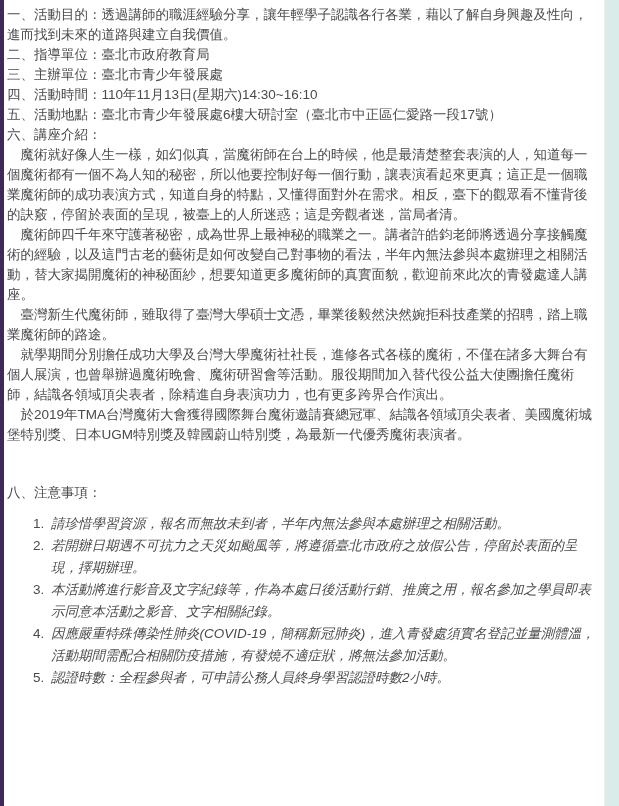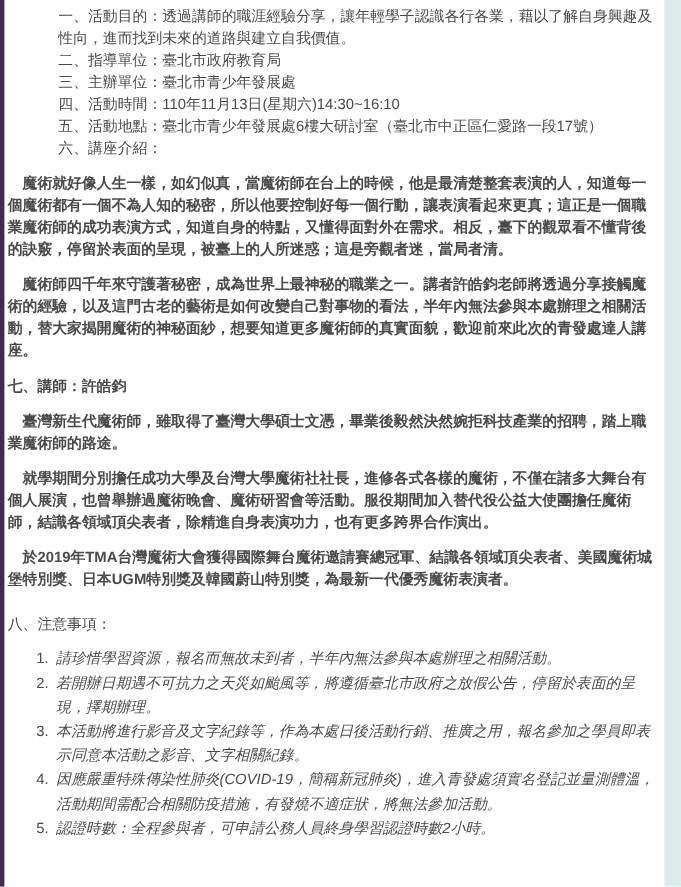--- a/index.html
+++ b/index.html
@@ -38,30 +38,28 @@
     letter-spacing: 0;
   }
   p { margin: 0; }
   .indent { text-indent: 1em; }
   .intro {
     line-height: 24px;
     margin-bottom: 13px;
   }
   .line {
     line-height: 20px;
-    margin-left: 46px;
   }
   .para {
     line-height: 20px;
-    margin-top: 12px;
-    font-weight: bold;
+    margin-top: 0;
   }
   .notes-heading {
     line-height: 20px;
-    margin-top: 21px;
+    margin-top: 38px;
   }
   .notes {
     margin-top: 10px;
     padding-left: 26px;
   }
   .note-row {
     display: flex;
     line-height: 22px;
   }
   .note-num {
@@ -84,21 +82,20 @@
   <p class="line">一、活動目的：透過講師的職涯經驗分享，讓年輕學子認識各行各業，藉以了解自身興趣及性向，進而找到未來的道路與建立自我價值。</p>
   <p class="line">二、指導單位：臺北市政府教育局</p>
   <p class="line">三、主辦單位：臺北市青少年發展處</p>
   <p class="line">四、活動時間：110年11月13日(星期六)14:30~16:10</p>
   <p class="line">五、活動地點：臺北市青少年發展處6樓大研討室（臺北市中正區仁愛路一段17號）</p>
   <p class="line">六、講座介紹：</p>
 
   <p class="para indent">魔術就好像人生一樣，如幻似真，當魔術師在台上的時候，他是最清楚整套表演的人，知道每一個魔術都有一個不為人知的秘密，所以他要控制好每一個行動，讓表演看起來更真；這正是一個職業魔術師的成功表演方式，知道自身的特點，又懂得面對外在需求。相反，臺下的觀眾看不懂背後的訣竅，停留於表面的呈現，被臺上的人所迷惑；這是旁觀者迷，當局者清。</p>
   <p class="para indent">魔術師四千年來守護著秘密，成為世界上最神秘的職業之一。講者許皓鈞老師將透過分享接觸魔術的經驗，以及這門古老的藝術是如何改變自己對事物的看法，半年內無法參與本處辦理之相關活動，替大家揭開魔術的神秘面紗，想要知道更多魔術師的真實面貌，歡迎前來此次的青發處達人講座。</p>
 
-  <p class="para">七、講師：許皓鈞</p>
   <p class="para indent">臺灣新生代魔術師，雖取得了臺灣大學碩士文憑，畢業後毅然決然婉拒科技產業的招聘，踏上職業魔術師的路途。</p>
   <p class="para indent">就學期間分別擔任成功大學及台灣大學魔術社社長，進修各式各樣的魔術，不僅在諸多大舞台有個人展演，也曾舉辦過魔術晚會、魔術研習會等活動。服役期間加入替代役公益大使團擔任魔術師，結識各領域頂尖表者，除精進自身表演功力，也有更多跨界合作演出。</p>
   <p class="para indent">於2019年TMA台灣魔術大會獲得國際舞台魔術邀請賽總冠軍、結識各領域頂尖表者、美國魔術城堡特別獎、日本UGM特別獎及韓國蔚山特別獎，為最新一代優秀魔術表演者。</p>
 
   <p class="notes-heading">八、注意事項：</p>
 
   <div class="notes">
     <div class="note-row">
       <span class="note-num">1.</span>
       <span class="note-text">請珍惜學習資源，報名而無故未到者，半年內無法參與本處辦理之相關活動。</span>

